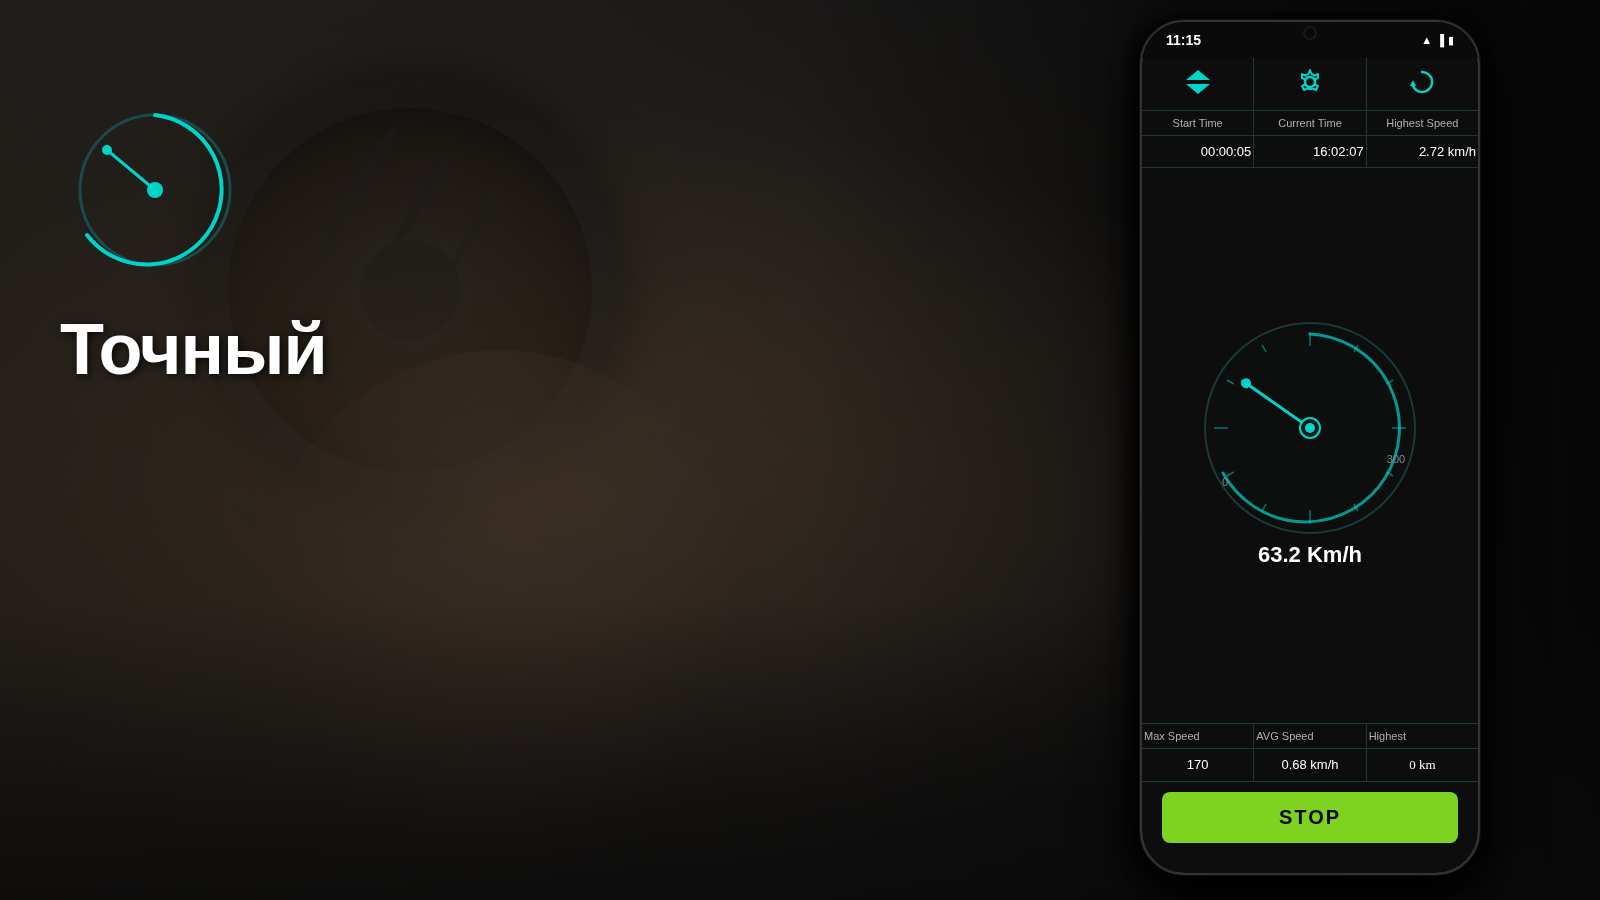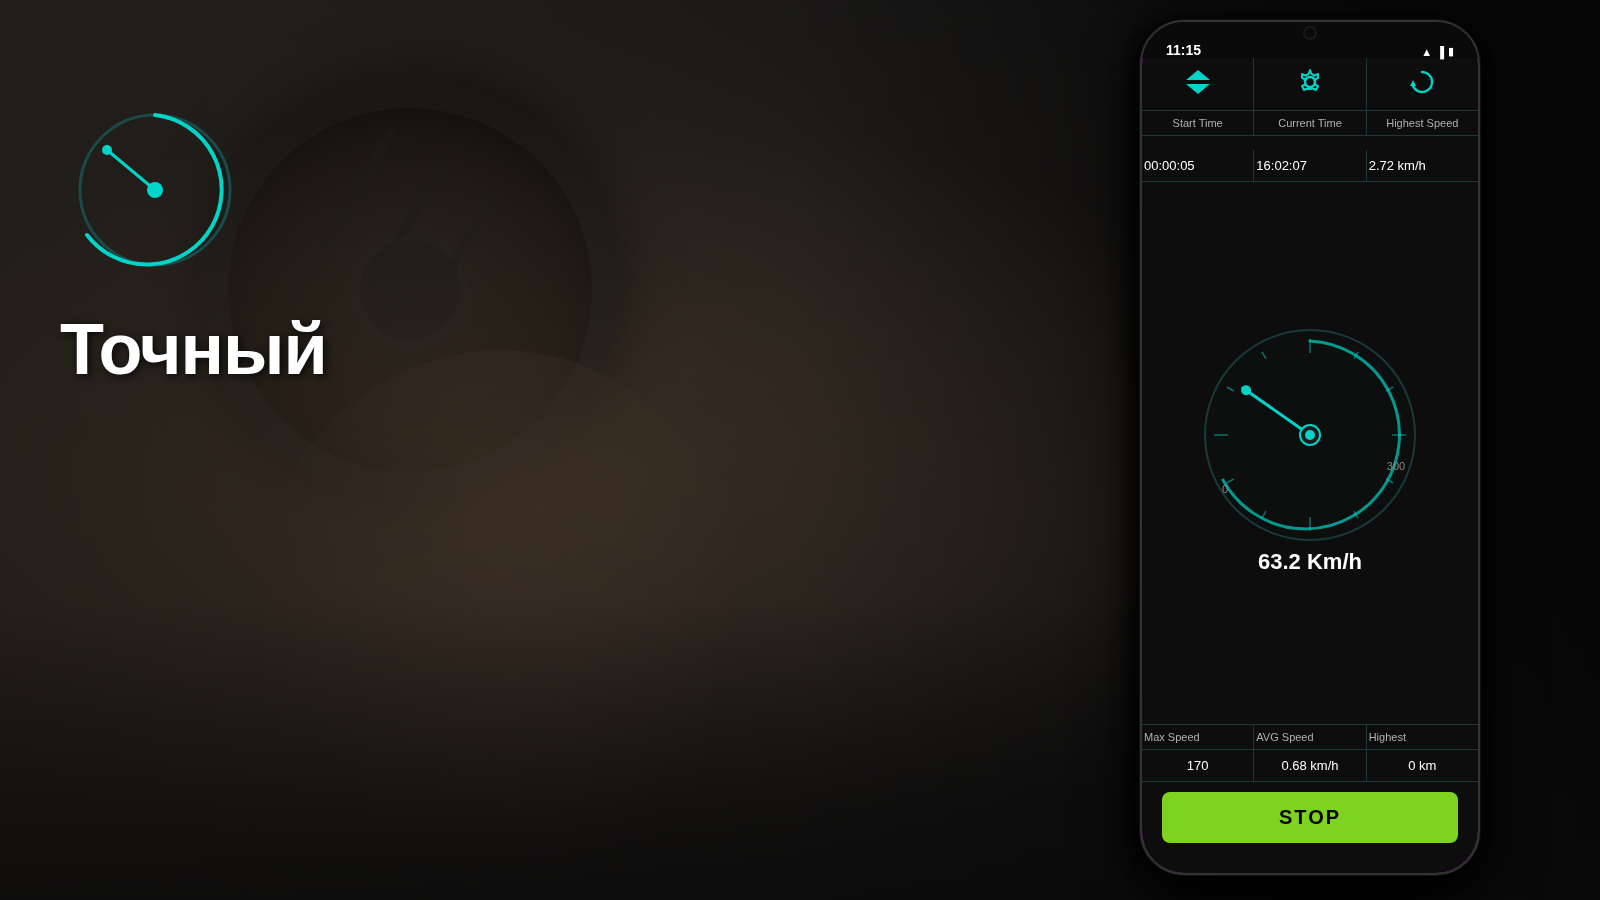--- a/index.html
+++ b/index.html
@@ -134,21 +134,21 @@
         0 30px 60px rgba(0,0,0,0.9);
       position: relative;
       overflow: hidden;
     }
 
     
     .phone-status-bar {
       background: #0a0a0a;
       height: 36px;
       display: flex;
-      align-items: flex-end;
+      align-items: center;
       justify-content: space-between;
       padding: 0 24px;
       position: relative;
     }
 
     .phone-time {
       color: #ffffff;
       font-size: 14px;
       font-weight: 600;
     }
@@ -230,27 +230,26 @@
     }
 
     .stats-values {
       display: flex;
       background: #0d0d0d;
       border-bottom: 1px solid #1a3a3a;
     }
 
     .stats-value-cell {
       flex: 1;
-      text-align: left;
+      text-align: right;
       padding: 8px 2px;
       border-right: 1px solid #1a3a3a;
       color: #ffffff;
       font-size: 13px;
       font-weight: 500;
-      margin-top: 14px;
     }
 
     .stats-value-cell:last-child {
       border-right: none;
     }
 
     
     .speedometer-area {
       flex: 1;
       display: flex;
@@ -307,20 +306,21 @@
       text-align: center;
       padding: 8px 12px;
       border-right: 1px solid #1a3a3a;
       color: #ffffff;
       font-size: 13px;
       font-weight: 500;
     }
 
     .bottom-stats-value-cell:last-child {
       border-right: none;
+      font-family: Liberation Serif, serif;
     }
 
     
     .stop-btn-container {
       padding: 10px 20px 30px;
       background: #0d0d0d;
     }
 
     .stop-btn {
       width: 100%;

